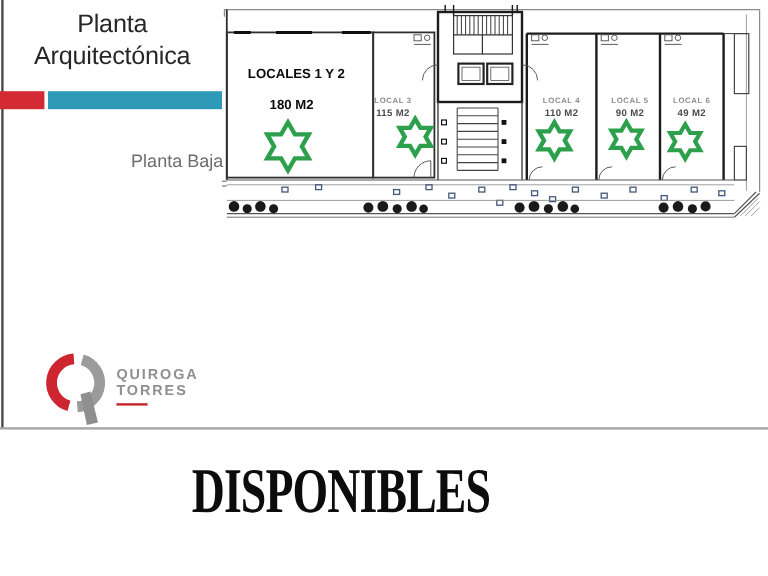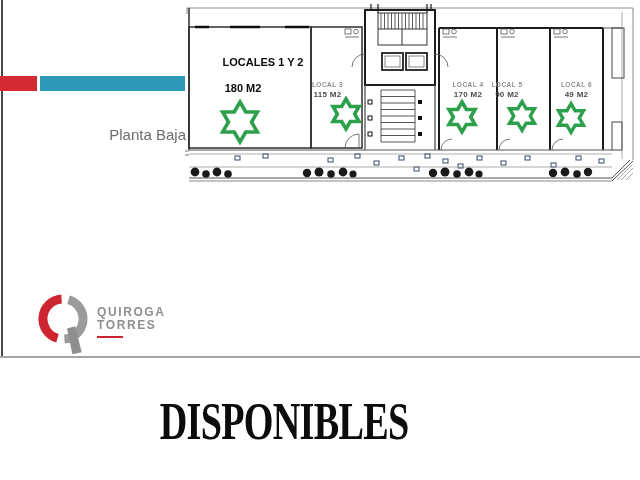--- a/index.html
+++ b/index.html
@@ -12,44 +12,45 @@
   .title{position:absolute;left:2px;top:8px;width:183px;text-align:center;
          font-size:21px;line-height:1.22;color:#262626;letter-spacing:-.2px;}
   .bar-red{position:absolute;left:0;top:76px;width:37px;height:15px;background:#d32a33;}
   .bar-teal{position:absolute;left:40px;top:76px;width:145px;height:15px;background:#2e9ab7;}
   .subtitle{position:absolute;left:30px;top:126px;width:156px;text-align:right;
             font-size:15px;color:#6d6d6d;}
   
   .plan{position:absolute;left:185px;top:4px;width:452px;height:182px;}
   .plan svg{position:absolute;left:0;top:0;}
   .loc-label{position:absolute;text-align:center;line-height:1.1;}
-  .loc-big-name{left:4px;top:52px;width:116px;font-size:11px;font-weight:800;color:#0a0a0a;margin-left:16px;}
+  .loc-big-name{left:4px;top:52px;width:116px;font-size:11px;font-weight:800;color:#0a0a0a;}
   .loc-big-area{left:4px;top:78px;width:108px;font-size:11px;font-weight:800;color:#0a0a0a;}
   .loc-sm-name{font-size:6.5px;font-weight:700;color:#8d8d8d;letter-spacing:.5px;}
   .loc-sm-area{font-size:8px;font-weight:600;color:#4a4a4a;letter-spacing:.3px;}
-  .l3{left:126px;width:33px}.l4{left:254px;width:58px}.l5{left:294px;width:56px}.l6{left:365px;width:53px}
+  .l3{left:126px;width:33px}.l4{left:254px;width:58px}.l5{left:312px;width:56px}.l6{left:365px;width:53px}
   .nm{top:77px}.ar{top:87px}
   
   .logo{position:absolute;left:38px;top:292px;display:flex;align-items:flex-start;}
   .logo-text{margin-left:7px;padding-top:14px;font-size:12px;font-weight:700;
              letter-spacing:1.6px;color:#8f8f8f;line-height:1.12;}
   .logo-underline{width:26px;height:2.5px;background:#c9242e;margin-top:3px;}
   
-  .banner{position:absolute;left:0;top:392px;width:540px;text-align:center;}
+  .banner{position:absolute;left:0;top:381px;width:540px;text-align:center;}
   .banner span{display:inline-block;font-family:"Liberation Serif",serif;font-weight:bold;
                font-size:53px;line-height:1.1;letter-spacing:-1px;color:#0c0c0c;
                transform:scaleX(.72) translateX(20px);}
 </style>
 </head>
 <body>
 
 <div class="slide">
 
   <div class="left-border"></div>
 
+  <div class="title">Planta Arquitectónica</div>
   <div class="bar-red"></div>
   <div class="bar-teal"></div>
   <div class="subtitle">Planta Baja</div>
 
   <div class="plan">
     <svg width="452" height="182" viewBox="0 0 452 182">
 
       <g stroke="#8a8a8a" stroke-width="1" fill="none">
         <path d="M2,4 H448 M2,4 V10"></path>
         <path d="M448,4 V156"></path>
@@ -181,21 +182,21 @@
         <path stroke-width="4.8" transform="translate(337,112) scale(0.72)" d="M0,-20 L5.77,-10 L17.32,-10 L11.55,0 L17.32,10 L5.77,10 L0,20 L-5.77,10 L-17.32,10 L-11.55,0 L-17.32,-10 L-5.77,-10 Z"></path>
         <path stroke-width="4.8" transform="translate(386,114) scale(0.72)" d="M0,-20 L5.77,-10 L17.32,-10 L11.55,0 L17.32,10 L5.77,10 L0,20 L-5.77,10 L-17.32,10 L-11.55,0 L-17.32,-10 L-5.77,-10 Z"></path>
       </g>
     </svg>
 
     <div class="loc-label loc-big-name">LOCALES 1 Y 2</div>
     <div class="loc-label loc-big-area">180 M2</div>
     <div class="loc-label loc-sm-name l3 nm">LOCAL 3</div>
     <div class="loc-label loc-sm-area l3 ar">115 M2</div>
     <div class="loc-label loc-sm-name l4 nm">LOCAL 4</div>
-    <div class="loc-label loc-sm-area l4 ar">170 M2</div>
+    <div class="loc-label loc-sm-area l4 ar">110 M2</div>
     <div class="loc-label loc-sm-name l5 nm">LOCAL 5</div>
     <div class="loc-label loc-sm-area l5 ar">90 M2</div>
     <div class="loc-label loc-sm-name l6 nm">LOCAL 6</div>
     <div class="loc-label loc-sm-area l6 ar">49 M2</div>
   </div>
 
   <div class="logo">
     <svg width="52" height="64" viewBox="0 0 52 64">
       <g transform="rotate(6 25 27)">
         <path d="M21.5,7.3 A20,20 0 0 0 21.5,46.7" fill="none" stroke="#ce2630" stroke-width="9"></path>

